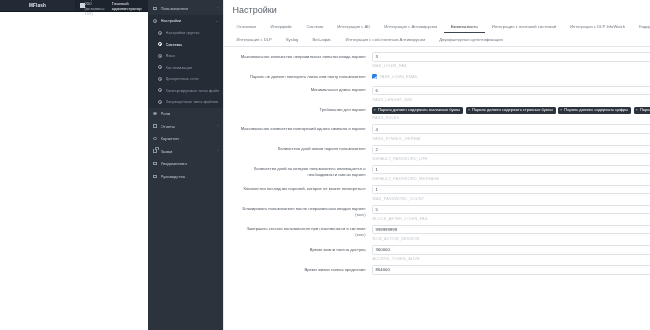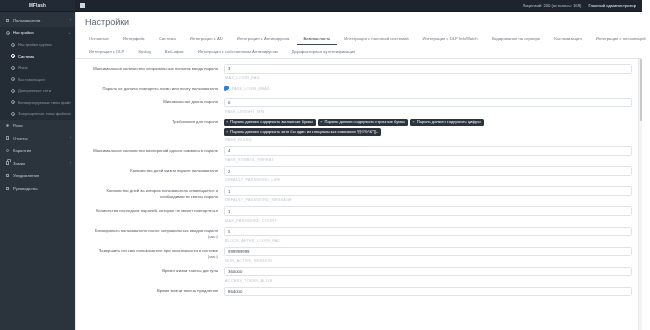--- a/index.html
+++ b/index.html
@@ -3,21 +3,21 @@
 <meta charset="utf-8">
 <style>
   * { box-sizing: border-box; }
   html, body {
     margin: 0; padding: 0;
     width: 650px; height: 330px;
     overflow: hidden;
     font-family: "Liberation Sans", sans-serif;
     background: #ffffff;
   }
-  #app { position: relative; width: 642px; height: 330px; display: flex; flex-direction: column; }
+  #app { position: relative; width: 642px; height: 330px; display: flex; flex-direction: row; }
 
   
   .topbar {
     height: 12px; flex: 0 0 12px;
     background: #1d242d;
     display: flex; align-items: center;
     color: #c8ced6;
     font-size: 4.2px;
     border-bottom: 1px solid #141a21;
   }

